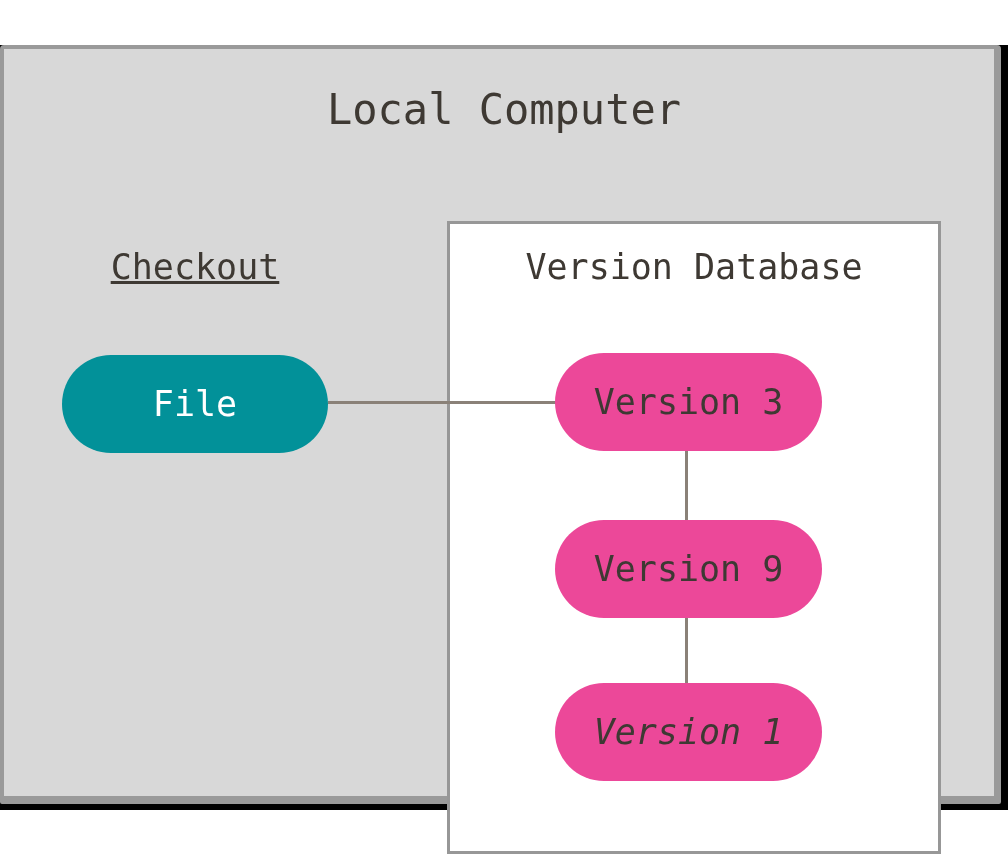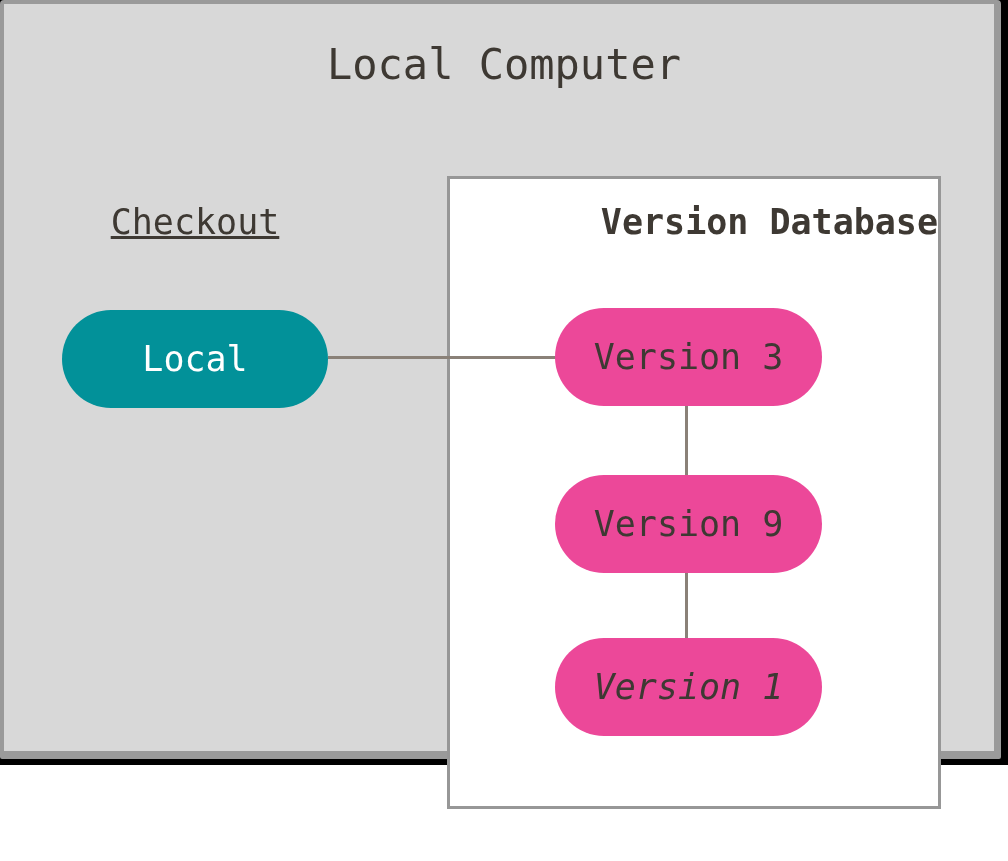--- a/index.html
+++ b/index.html
@@ -9,20 +9,21 @@
     height: 861px;
     overflow: hidden;
     font-family: "DejaVu Sans Mono", "Liberation Mono", monospace;
   }
 
   .stage {
     position: relative;
     width: 1008px;
     height: 765px;
     background: #000000; 
+    margin-top: 45px;
   }
 
   
   .frame {
     position: absolute;
     left: 0;
     top: 0;
     right: 7px;
     bottom: 6px;
     box-sizing: border-box;
@@ -70,26 +71,25 @@
     background: #ffffff;
     border: 3px solid #979797;
     z-index: 1;
   }
 
   .version-db-title {
     position: absolute;
     left: 0;
     top: 25px;
     width: 100%;
-    text-align: right;
+    text-align: center;
     font-size: 35px;
     line-height: 36px;
     color: #3e3933;
     z-index: 4;
-    font-weight: bold;
   }
 
   .pill {
     position: absolute;
     box-sizing: border-box;
     border-radius: 49px;
     display: flex;
     align-items: center;
     justify-content: center;
     font-size: 35px;
@@ -155,20 +155,20 @@
   <div class="checkout-label">Checkout</div>
 
   <div class="version-db-box">
     <div class="version-db-title">Version Database</div>
   </div>
 
   <div class="connector connector-h"></div>
   <div class="connector connector-v1"></div>
   <div class="connector connector-v2"></div>
 
-  <div class="pill pill-file">Local</div>
+  <div class="pill pill-file">File</div>
 
   <div class="pill pill-version pill-v3">Version 3</div>
 
   <div class="pill pill-version pill-v2">Version 9</div>
 
   <div class="pill pill-version pill-v1">Version 1</div>
 </div>
 
 </body></html>

